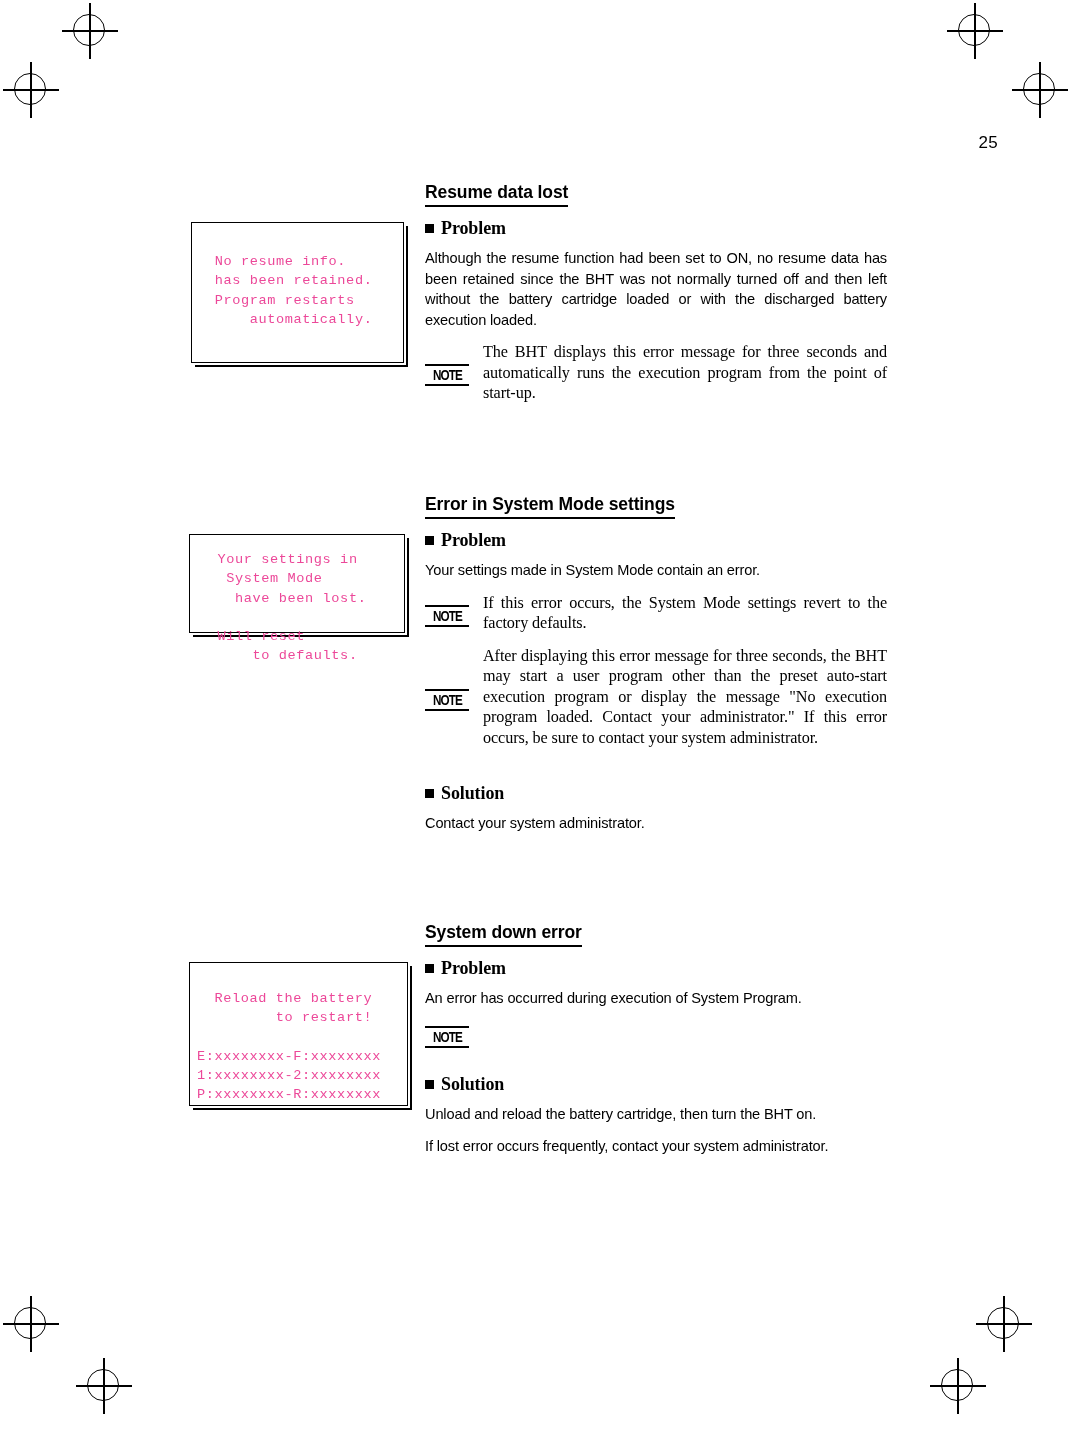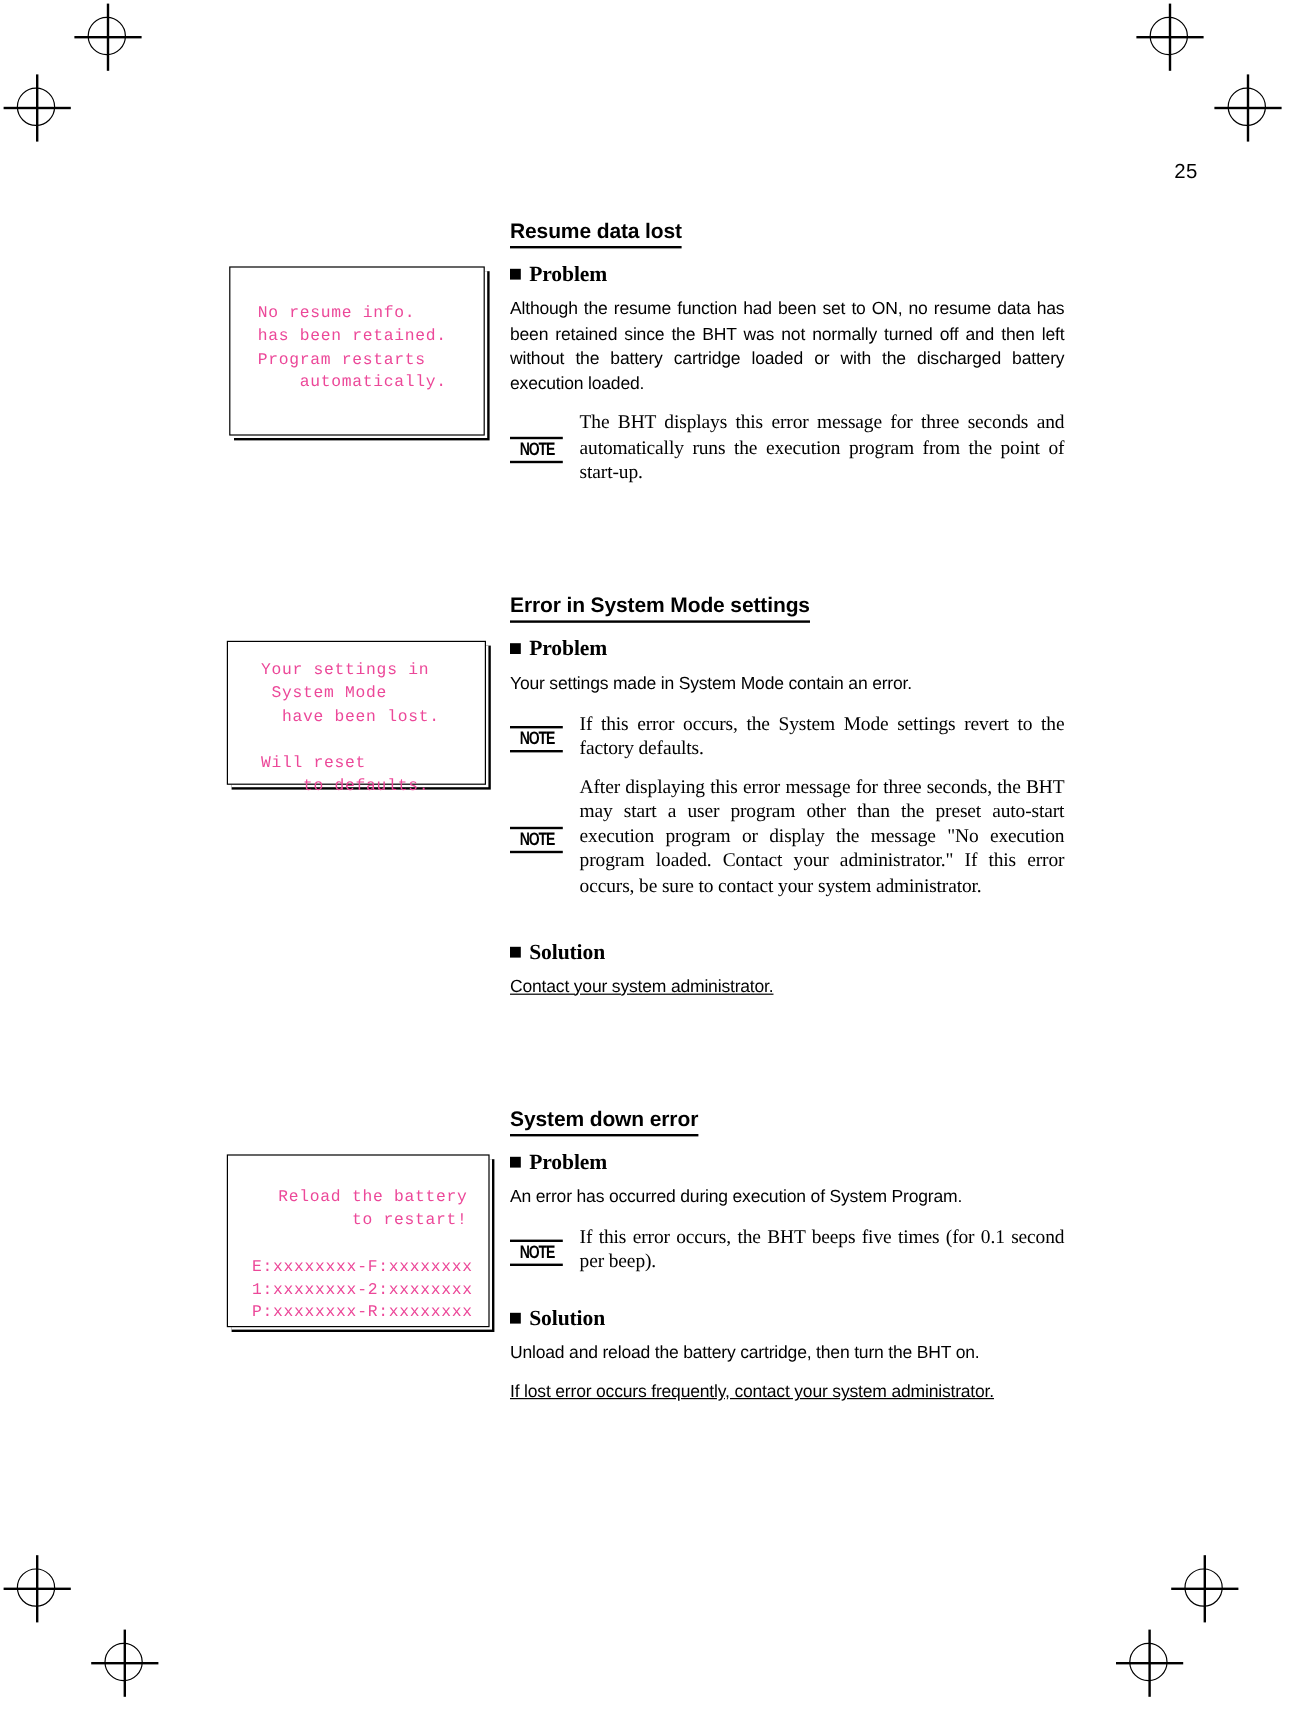--- a/index.html
+++ b/index.html
@@ -94,21 +94,21 @@
   }
 
   p.body {
     font-family: "Liberation Sans", sans-serif;
     font-size: 14.6px;
     line-height: 20.5px;
     margin: 0 0 12px 0;
     text-align: justify;
     letter-spacing: -0.15px;
   }
-  p.body.last { margin-bottom: 0; text-decoration: underline; }
+  p.body.last { margin-bottom: 0; }
 
   
   .note {
     display: flex;
     align-items: center;
     margin: 10px 0 12px 0;
   }
   .note-icon {
     flex: 0 0 auto;
     width: 44px;
@@ -201,30 +201,30 @@
 
 <div id="page-number">25</div>
 
 <div class="lcd" style="left:191px; top:222px; width:213px; height:141px;">
   <div class="lcd-inner" style="padding:29px 0 0 14px;"> No resume info.
  has been retained.
  Program restarts
      automatically.</div>
 </div>
 
-<div class="lcd" style="left:189px; top:534px; width:216px; height:120px;">
+<div class="lcd" style="left:189px; top:534px; width:216px; height:99px;">
   <div class="lcd-inner" style="padding:15px 0 0 10px;">  Your settings in
    System Mode
     have been lost.
 
   Will reset
       to defaults.</div>
 </div>
 
-<div class="lcd" style="left:189px; top:962px; width:219px; height:144px;text-align:center;">
+<div class="lcd" style="left:189px; top:962px; width:219px; height:144px;">
   <div class="lcd-inner" style="padding:26px 0 0 7px;">  Reload the battery
          to restart!
 
 E:xxxxxxxx-F:xxxxxxxx
 1:xxxxxxxx-2:xxxxxxxx
 P:xxxxxxxx-R:xxxxxxxx</div>
 </div>
 
 <div class="col-right" style="top:182px;">
   <h2 class="section-title">Resume data lost</h2>
@@ -279,21 +279,20 @@
   <div class="sub-head">
     <span class="sq"></span><span>Problem</span>
   </div>
 
   <p class="body">An error has occurred during execution of System Program.</p>
 
   <div class="note">
     <div class="note-icon">
       <span>NOTE</span>
     </div>
-    <div class="note-text">If this error occurs, the BHT beeps five times (for 0.1 second per beep).</div>
   </div>
 
   <div class="sub-head" style="margin-top:26px;">
     <span class="sq"></span><span>Solution</span>
   </div>
 
   <p class="body">Unload and reload the battery cartridge, then turn the BHT on.</p>
   <p class="body last">If lost error occurs frequently, contact your system administrator.</p>
 </div>
 

